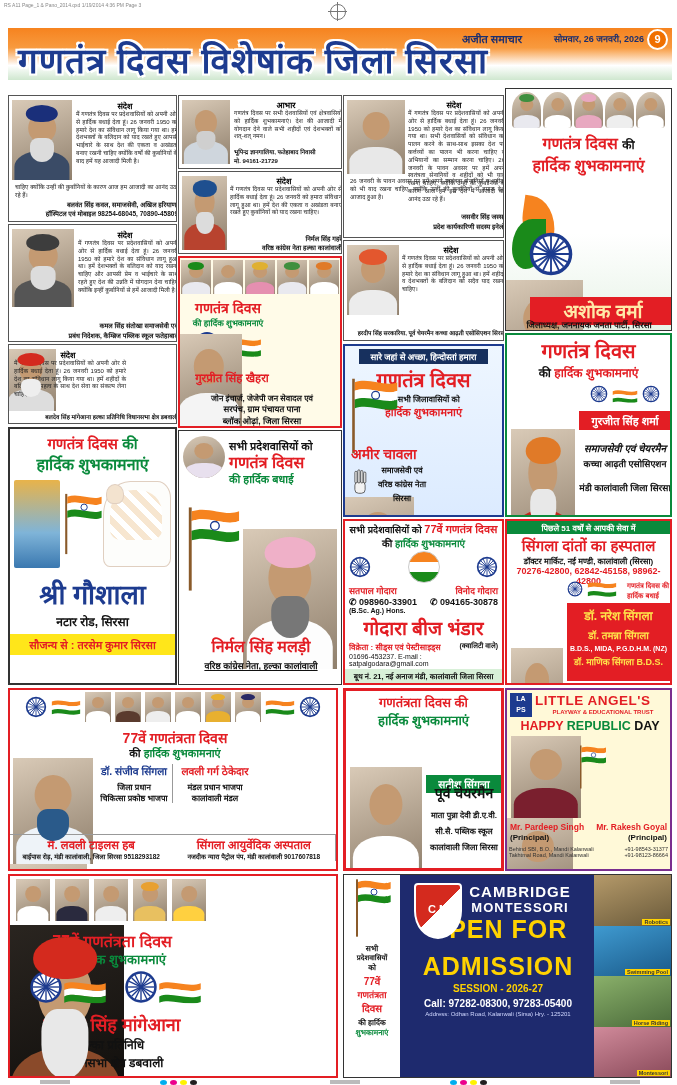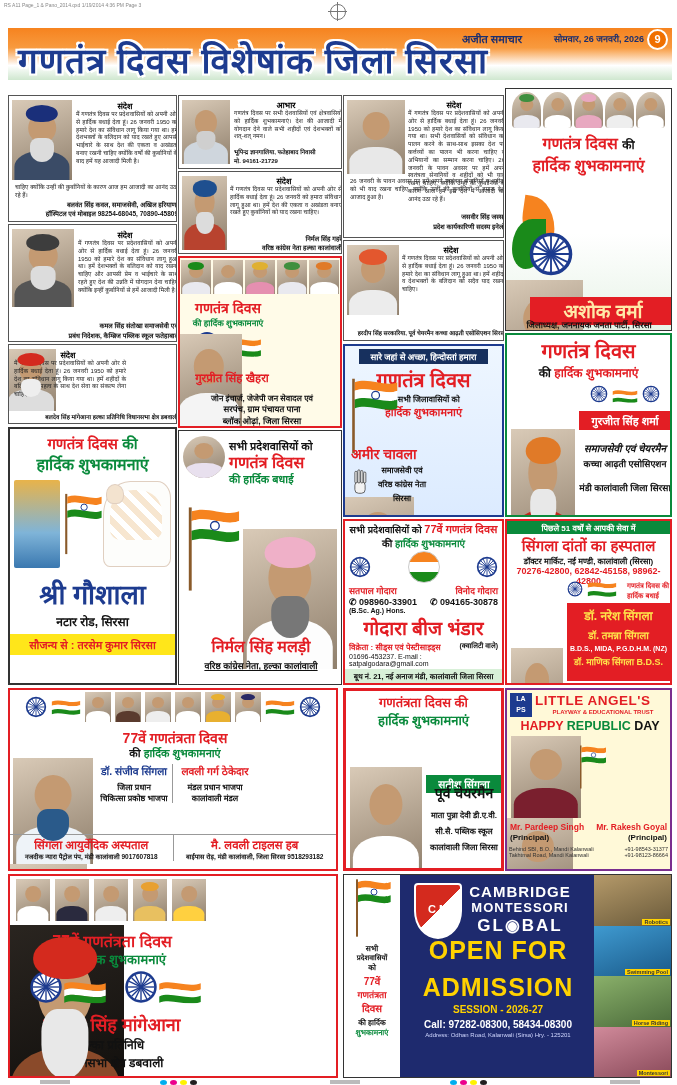--- a/index.html
+++ b/index.html
@@ -419,27 +419,27 @@
       <div class="b blue" style="font-size:10.5px;">डॉ. संजीव सिंगला</div>
       <div class="b dark" style="font-size:8px;margin-top:3px;">जिला प्रधान</div>
       <div class="b dark" style="font-size:8px;">चिकित्सा प्रकोष्ठ भाजपा</div>
     </div>
     <div class="abs" style="left:166px;top:74px;width:78px;text-align:center;">
       <div class="b red" style="font-size:10.5px;">लवली गर्ग ठेकेदार</div>
       <div class="b dark" style="font-size:8px;margin-top:3px;">मंडल प्रधान भाजपा</div>
       <div class="b dark" style="font-size:8px;">कालांवाली मंडल</div>
     </div>
     <div class="abs" style="left:0;top:144px;width:100%;border-top:1px solid #999;display:flex;">
+      <div style="width:50%;text-align:center;">
+        <div class="b red" style="font-size:11.5px;margin-top:2px;">मै. लवली टाइलस हब</div>
+        <div class="b dark" style="font-size:6.5px;">बाईपास रोड़, मंडी कालांवाली, जिला सिरसा 9518293182</div>
+      </div>
       <div style="width:50%;text-align:center;border-right:1px solid #999;">
         <div class="b red" style="font-size:11.5px;margin-top:2px;">सिंगला आयुर्वेदिक अस्पताल</div>
         <div class="b dark" style="font-size:6.5px;">नजदीक न्यारा पैट्रोल पंप, मंडी कालांवाली 9017607818</div>
-      </div>
-      <div style="width:50%;text-align:center;">
-        <div class="b red" style="font-size:11.5px;margin-top:2px;">मै. लवली टाइलस हब</div>
-        <div class="b dark" style="font-size:6.5px;">बाईपास रोड़, मंडी कालांवाली, जिला सिरसा 9518293182</div>
       </div>
     </div>
   </div>
 
   <div class="box" style="left:8px;top:874px;width:330px;height:204px;border:2px solid #e31e24;">
     <div class="phrow" style="margin-top:3px;justify-content:flex-start;padding-left:6px;gap:5px;">
       <div class="ph" style="width:34px;height:42px;--shirt:#fff;"></div>
       <div class="ph" style="width:34px;height:42px;--shirt:#2a2a3e;"></div>
       <div class="ph" style="width:34px;height:42px;--shirt:#eee;"></div>
       <div class="ph" style="width:34px;height:42px;--shirt:#e8c060;">
@@ -481,25 +481,24 @@
       <div class="b red" style="font-size:10px;margin-top:2px;">77वें</div>
       <div class="b red" style="font-size:9px;">गणतंत्रता</div>
       <div class="b red" style="font-size:10px;">दिवस</div>
       <div class="b dark" style="font-size:7.5px;margin-top:2px;">की हार्दिक</div>
       <div class="b green" style="font-size:7.5px;">शुभकामनाएं</div>
     </div>
     <div class="abs" style="left:56px;top:0;width:196px;height:100%;background:#1e2a6e;text-align:center;">
       <div class="abs" style="left:14px;top:8px;width:44px;height:52px;background:linear-gradient(135deg,#d42a1e 50%,#fff 50%);border:2px solid #fff;border-radius:4px 4px 50% 50%;color:#fff;font-weight:bold;font-size:11px;line-height:48px;">C M</div>
       <div class="b" style="color:#fff;font-size:15px;margin:8px 0 0 44px;letter-spacing:1px;">CAMBRIDGE</div>
       <div class="b" style="color:#fff;font-size:13px;margin-left:44px;letter-spacing:1px;">MONTESSORI</div>
-      <div class="b" style="color:#fff;font-size:17px;margin-left:44px;letter-spacing:2px;">GL◉BAL</div>
       <div class="b" style="color:#ffd200;font-size:25px;letter-spacing:1px;">OPEN FOR</div>
       <div class="b" style="color:#ffd200;font-size:25px;margin-top:8px;letter-spacing:1px;">ADMISSION</div>
       <div class="b" style="color:#ffd200;font-size:10px;margin-top:2px;">SESSION - 2026-27</div>
-      <div class="b" style="color:#fff;font-size:10px;margin-top:4px;">Call: 97282-08300, 58434-08300</div>
+      <div class="b" style="color:#fff;font-size:10px;margin-top:4px;">Call: 97282-08300, 97283-05400</div>
       <div style="color:#cfd6ff;font-size:6px;margin-top:2px;">Address: Odhan Road, Kalanwali (Sirsa) Hry. - 125201</div>
     </div>
     <div class="abs" style="right:0;top:0;width:77px;height:100%;display:flex;flex-direction:column;">
       <div style="flex:1;background:linear-gradient(160deg,#b59a6a,#6a5a3a);position:relative;">
           <span class="abs b" style="right:1px;bottom:1px;background:#ffd200;color:#333;font-size:5.5px;padding:0 2px;">Robotics</span>
         </div>
       <div style="flex:1;background:linear-gradient(160deg,#3f9ad0,#1a5a8a);position:relative;">
           <span class="abs b" style="right:1px;bottom:1px;background:#ffd200;color:#333;font-size:5.5px;padding:0 2px;">Swimming Pool</span>
         </div>
       <div style="flex:1;background:linear-gradient(160deg,#8ab06a,#4a6a3a);position:relative;">

